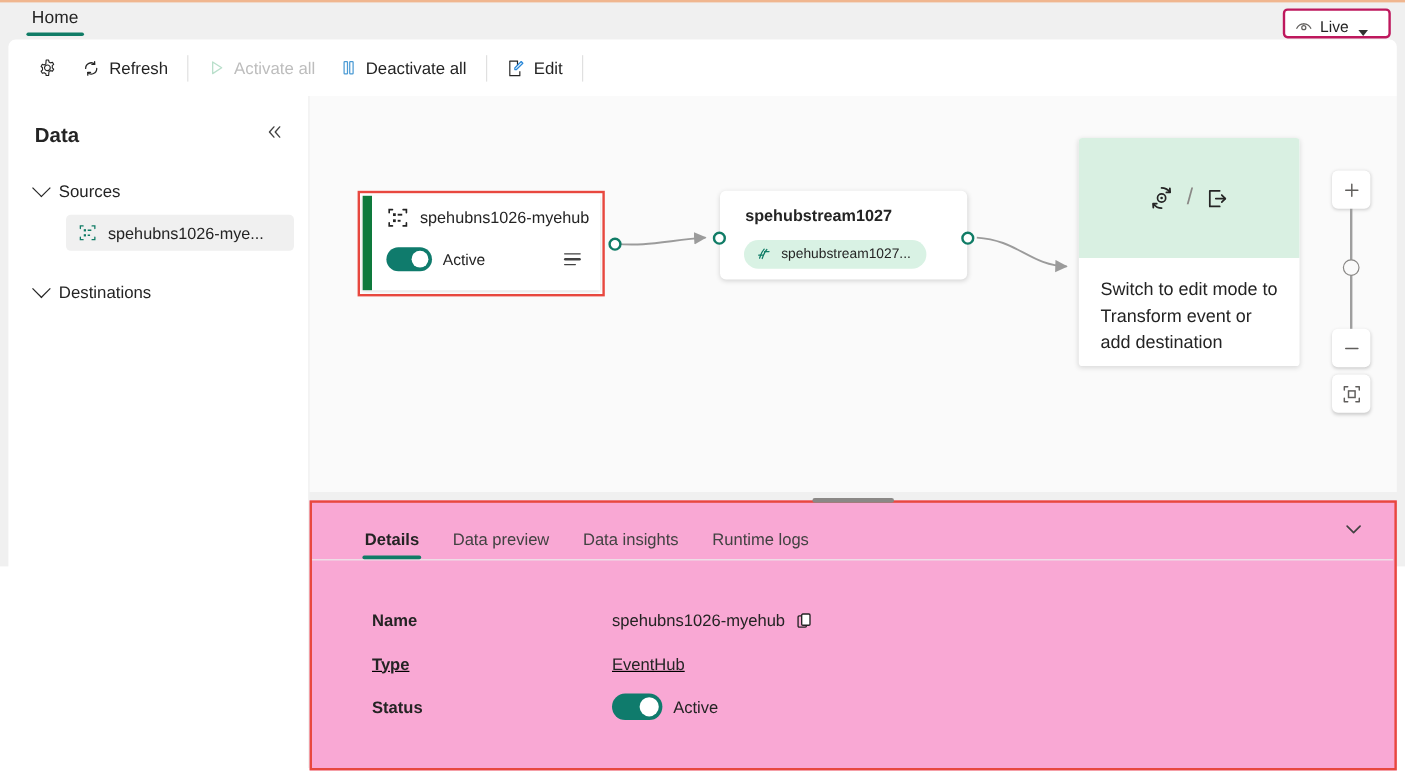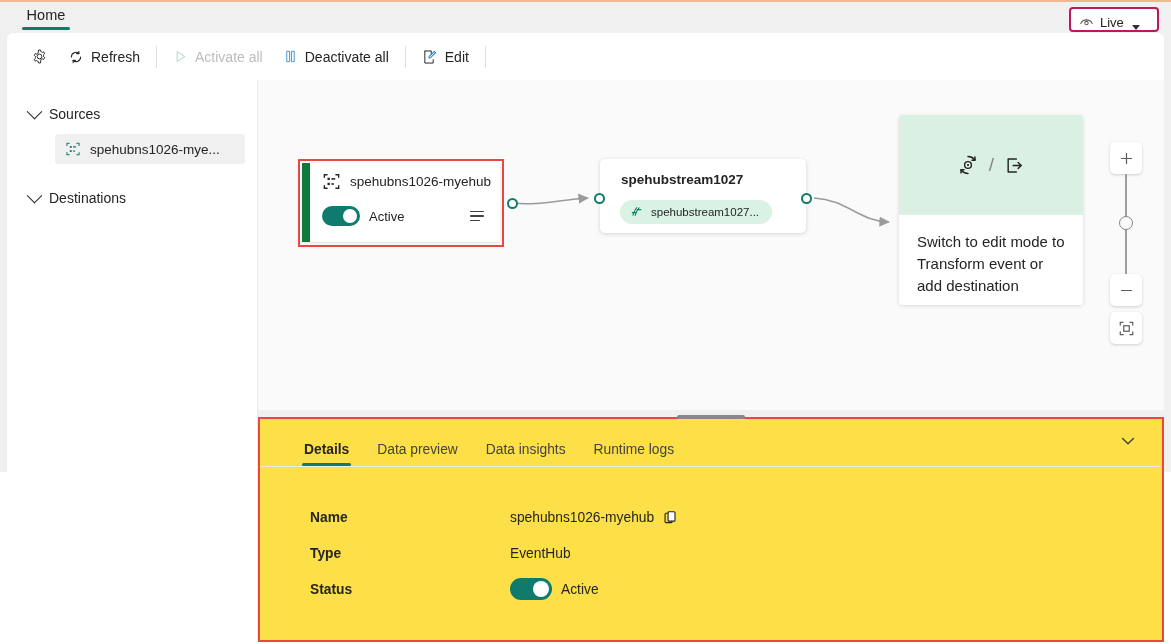--- a/index.html
+++ b/index.html
@@ -242,21 +242,21 @@
     width: 14px; height: 14px; border-radius: 50%;
     background: #fafafa; border: 1.6px solid #8a8886;
     cursor: pointer;
   }
   .zoom-gap { height: 6px; }
 
   
   .details-panel {
     position: absolute; left: 258px; top: 417px;
     width: 906px; height: 225px;
-    background: #fde047;
+    background: #f9a8d4;
     border: 2.5px solid #e8483f;
   }
   .drag-handle {
     position: absolute; left: 50%; top: -4px; transform: translateX(-50%);
     width: 68px; height: 4px; border-radius: 2px;
     background: #8a8886; cursor: row-resize;
   }
   .tabs-row {
     position: absolute; left: 0; top: 0;
     width: 901px; height: 48px;
@@ -286,21 +286,21 @@
   }
   .drow-label {
     width: 250px; padding-left: 50px;
     font-size: 13.8px; color: #242424; font-weight: 700;
   }
   .drow-value {
     display: flex; align-items: center; gap: 9px;
     font-size: 13.8px; color: #242424;
   }
   .drow:nth-child(1) { margin-top: 18px; }
-  .drow:nth-child(2) { margin-top: 0px; }
+  .drow:nth-child(2) { margin-top: 0px; text-decoration: underline; }
   .drow:nth-child(3) { margin-top: 0px; }
 </style>
 </head>
 <body>
 
 <div class="app">
 
   <div class="tabstrip">
     <div class="home-tab">
       <div class="home-tab-label">Home</div>
@@ -365,20 +365,29 @@
           <path d="M3.2 2.2v13.6h9.4v-4.2" fill="none" stroke="#242424" stroke-width="1.1" stroke-linejoin="round"></path>
           <path d="M15.4 4.1l-1.5-1.5-6 6v1.5h1.5z" fill="none" stroke="#2b88d8" stroke-width="1.2" stroke-linejoin="round"></path>
         </svg>
       </span>
       <span>Edit</span>
     </div>
     <div class="cmd-sep"></div>
   </div>
 
   <div class="sidebar">
+    <div class="sb-header">
+      <div class="sb-title">Data</div>
+      <div class="collapse-btn">
+        <svg width="16" height="16" viewBox="0 0 18 18">
+          <path d="M8.2 4.2L4 9l4.2 4.8" fill="none" stroke="#424242" stroke-width="1.3" stroke-linecap="round" stroke-linejoin="round"></path>
+          <path d="M13.6 4.2L9.4 9l4.2 4.8" fill="none" stroke="#424242" stroke-width="1.3" stroke-linecap="round" stroke-linejoin="round"></path>
+        </svg>
+      </div>
+    </div>
 
     <div class="sb-group">
       <span class="chev-down-sb"></span>
       <span class="sb-group-label">Sources</span>
     </div>
 
     <div class="sb-item">
       <span class="icon">
         <svg width="16" height="16" viewBox="0 0 18 18">
           <path d="M2.2 5V2.6h2.6M13.2 2.6h2.6V5M15.8 13v2.4h-2.6M4.8 15.4H2.2V13" fill="none" stroke="#107c66" stroke-width="1.2" stroke-linecap="round"></path>

